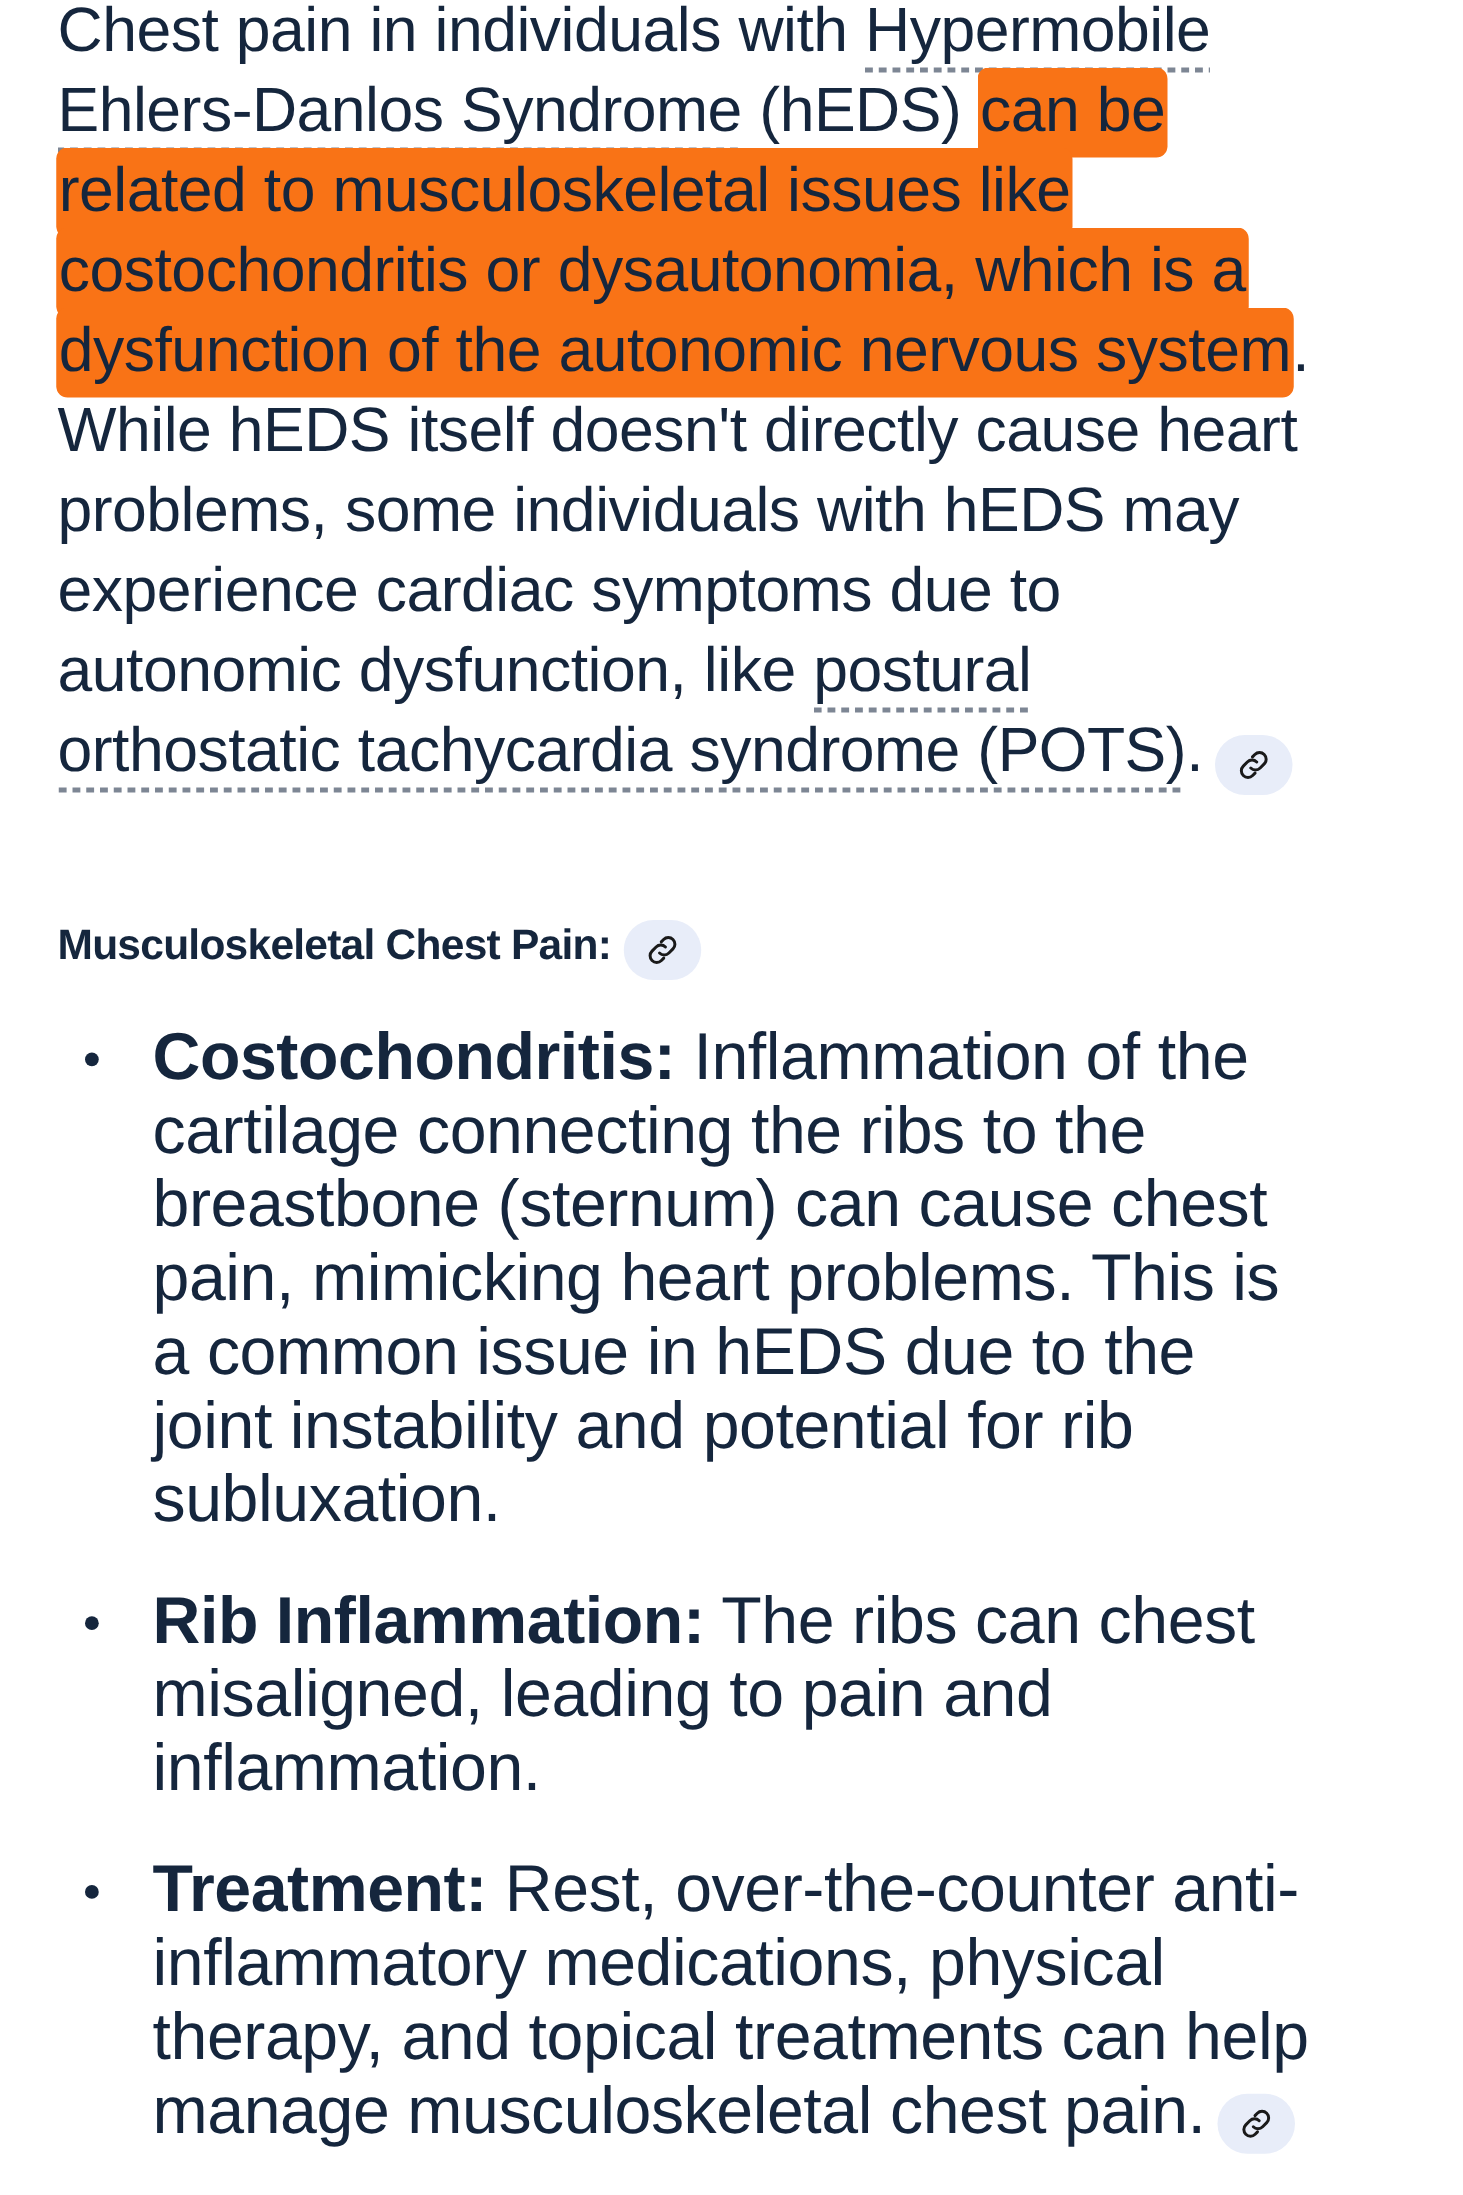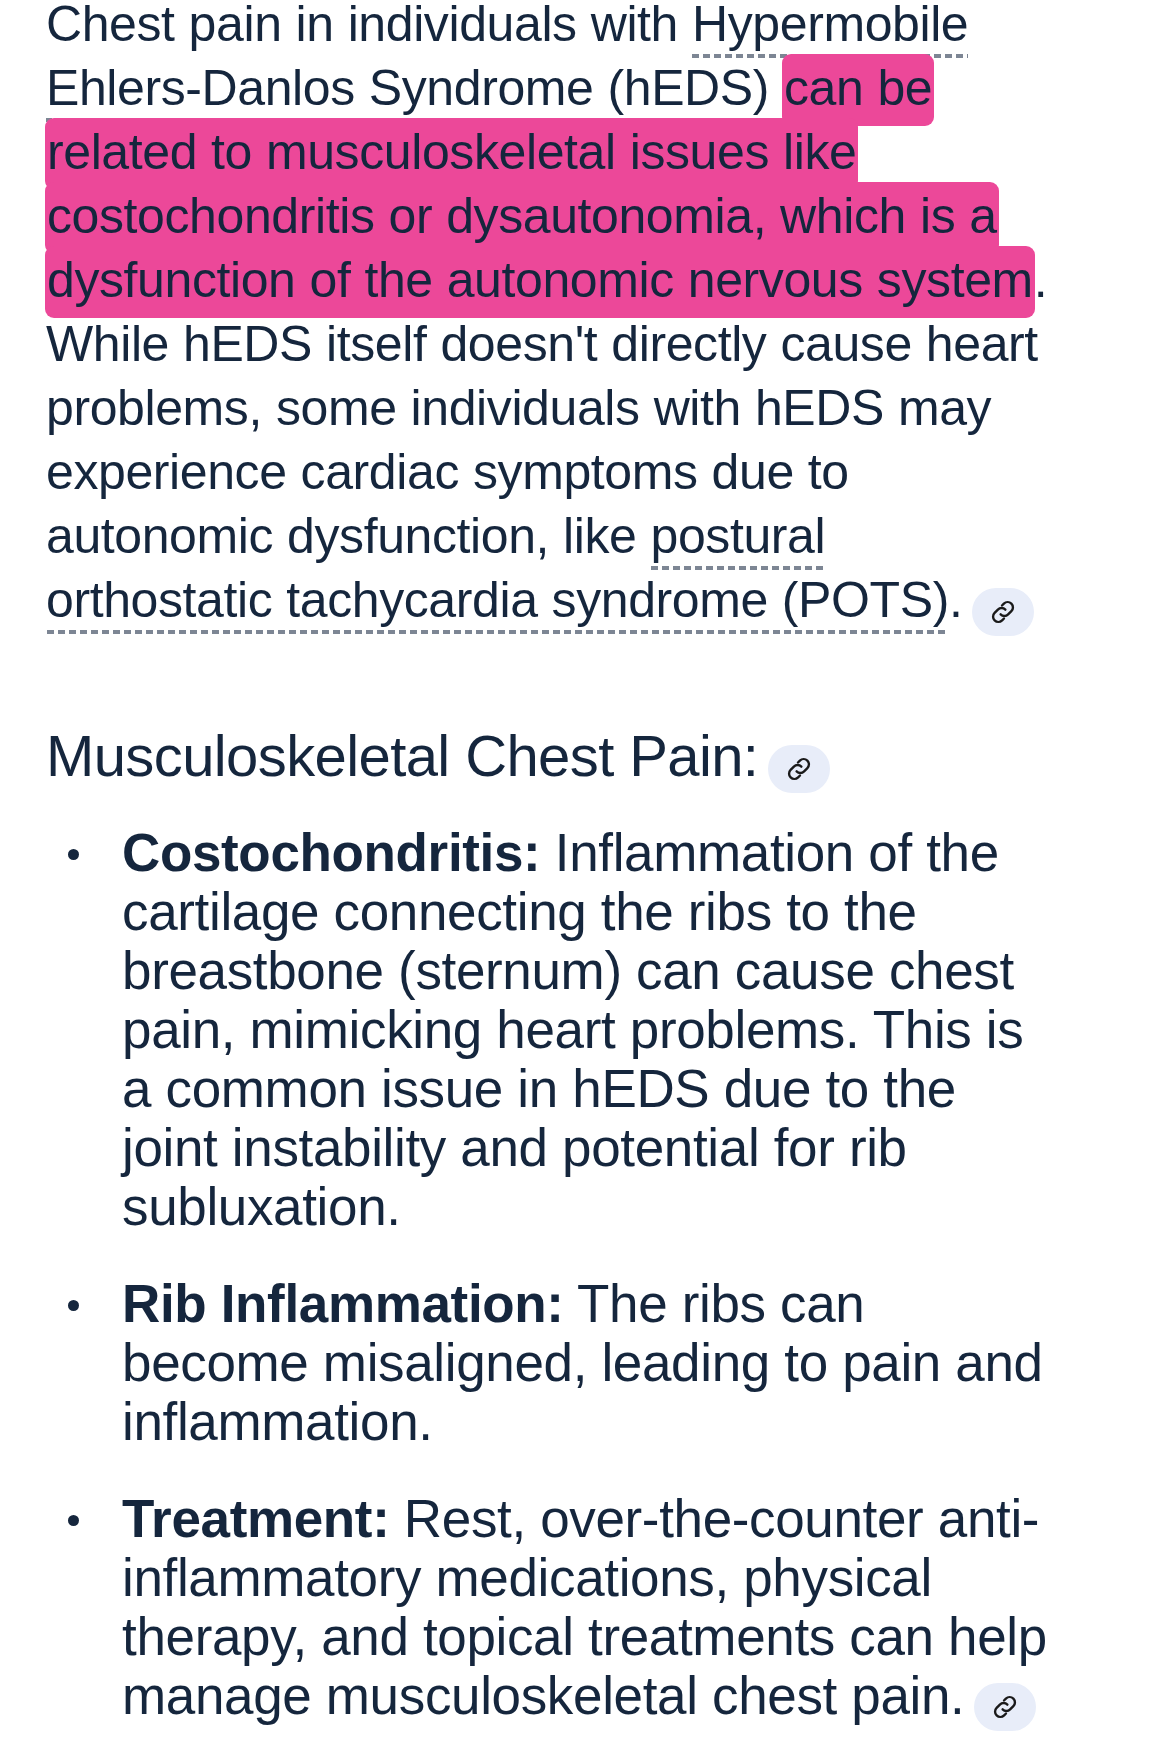--- a/index.html
+++ b/index.html
@@ -48,21 +48,21 @@
     text-decoration: none;
     background-image: linear-gradient(to right, #7d8694 60%, rgba(255,255,255,0) 0%);
     background-position: 0 bottom;
     background-size: 11px 4px;
     background-repeat: repeat-x;
     padding-bottom: 6px;
   }
 
   
   .hl {
-    background-color: #ec4899;
+    background-color: #f97316;
     border-radius: 9px;
     box-decoration-break: clone;
     -webkit-box-decoration-break: clone;
     padding: 6px 2px 10px 2px;
     margin: 0 -1px;
   }
 
   
   .chip {
     display: inline-flex;
@@ -77,23 +77,23 @@
     flex: none;
   }
   .chip svg {
     width: 30px;
     height: 30px;
     display: block;
   }
 
   
   .heading {
-    font-size: 58px;
+    font-size: 34px;
     line-height: 60px;
-    font-weight: 400;
+    font-weight: 700;
     letter-spacing: -0.6px;
     margin: 0;
     padding: 0;
     display: block;
   }
   .heading .chip { vertical-align: -8px; }
 
   .gap-before-heading { height: 90px; }
   .gap-after-heading { height: 30px; }
 
@@ -154,21 +154,21 @@
 
     <div class="gap-after-heading"></div>
 
     <ul class="bullets">
 
       <li>
         <span class="dot"></span><span class="b-term">Costochondritis:</span><span class="b-rest"> Inflammation of the cartilage connecting the ribs to the breastbone (sternum) can cause chest pain, mimicking heart problems. This is a common issue in hEDS due to the joint instability and potential for rib subluxation.</span>
       </li>
 
       <li>
-        <span class="dot"></span><span class="b-term">Rib Inflammation:</span><span class="b-rest"> The ribs can become misaligned, leading to pain and inflammation.</span>
+        <span class="dot"></span><span class="b-term">Rib Inflammation:</span><span class="b-rest"> The ribs can chest misaligned, leading to pain and inflammation.</span>
       </li>
 
       <li>
         <span class="dot"></span><span class="b-term">Treatment:</span><span class="b-rest"> Rest, over-the-counter anti-inflammatory medications, physical therapy, and topical treatments can help manage musculoskeletal chest pain.</span><span class="chip li-chip">
             <span>
               <svg viewBox="0 0 24 24" fill="none" stroke="#1a1a1a" stroke-width="1.9" stroke-linecap="round" stroke-linejoin="round">
                 <path d="M10.1 13.9a4.2 4.2 0 0 0 6.0 0l2.6-2.6a4.2 4.2 0 0 0-6.0-6.0l-1.5 1.5"></path>
                 <path d="M13.9 10.1a4.2 4.2 0 0 0-6.0 0l-2.6 2.6a4.2 4.2 0 0 0 6.0 6.0l1.5-1.5"></path>
               </svg>
             </span>

